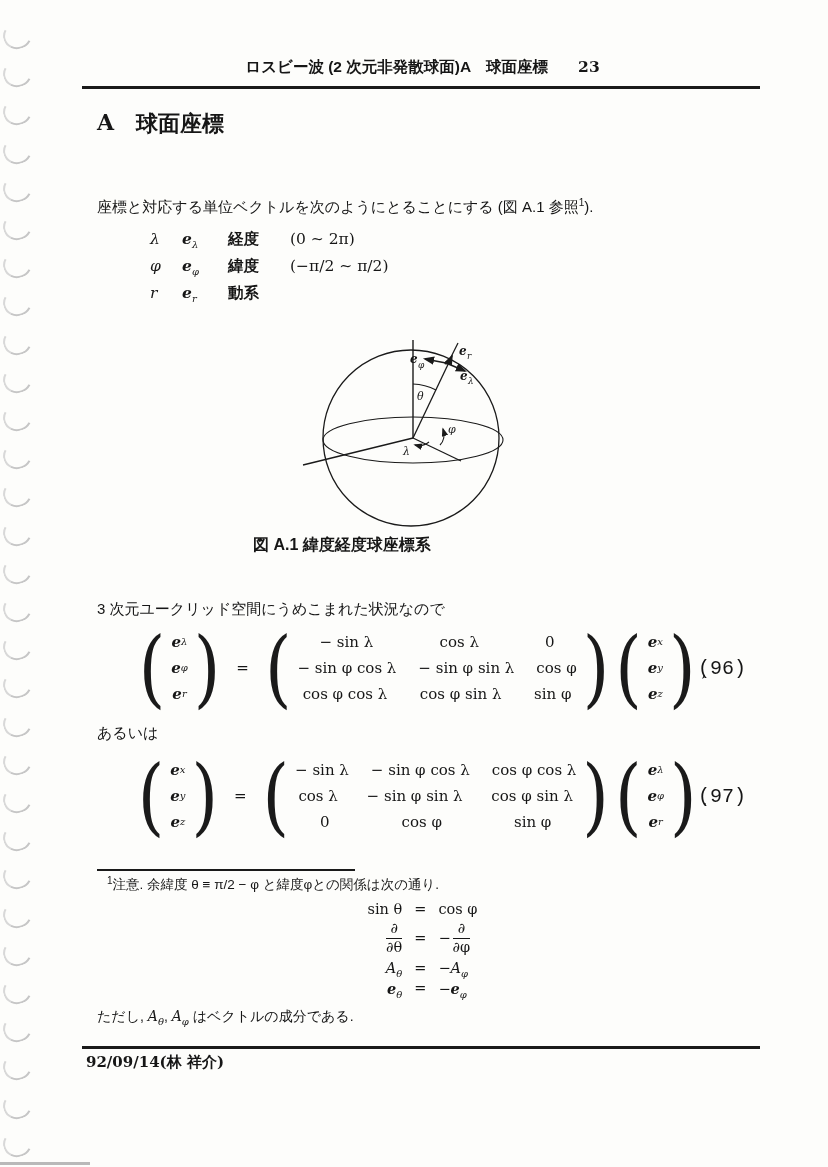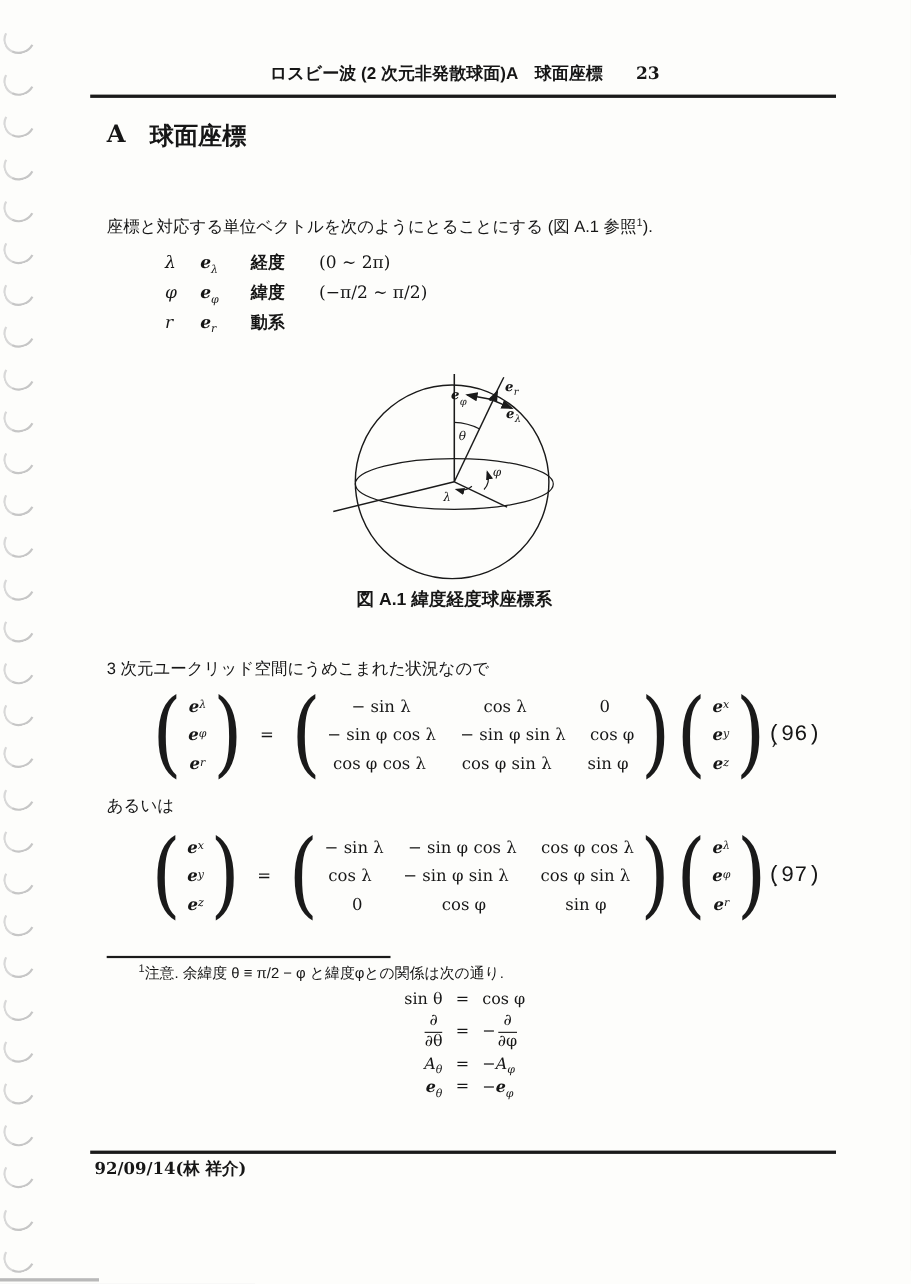--- a/index.html
+++ b/index.html
@@ -43,21 +43,21 @@
 
   .body-text{font-size:15px;line-height:1.45;}
 
   .coord-list{left:150px;top:229px;font-size:15.5px;}
   .coord-row{display:flex;align-items:baseline;height:27px;}
   .coord-row .c1{width:32px;font-family:"DejaVu Serif",serif;font-style:italic;}
   .coord-row .c2{width:46px;}
   .coord-row .c3{width:62px;font-weight:bold;}
   .coord-row .c4{font-family:"DejaVu Serif",serif;}
 
-  .fig-caption{left:253px;top:535px;width:320px;text-align:center;
+  .fig-caption{left:253px;top:535px;width:320px;text-align:left;
     font-size:16px;font-weight:bold;}
 
   .eq-wrap{left:97px;width:651px;display:flex;align-items:center;justify-content:center;}
   .eq-tag{position:absolute;right:2px;top:50%;transform:translateY(-50%);
     font-family:Liberation Mono, monospace;font-size:20px;}
   .eq-content{display:flex;align-items:center;gap:6px;
     font-family:"DejaVu Serif",serif;font-size:15px;}
   .paren{font-family:"DejaVu Serif",serif;font-size:68px;font-weight:400;
     line-height:0.9;transform:scaleY(1.25);display:inline-block;color:#1a1a1a;}
   .colvec{display:flex;flex-direction:column;align-items:center;}
@@ -315,21 +315,21 @@
             <sub class="it">r</sub>
           </div>
       </div>
       <span class="paren">)</span>
       <span class="punct">.</span>
     </div>
     <span class="eq-tag">(97)</span>
   </div>
 
   <div class="abs rule" style="left:97px;top:869px;width:258px;height:1.5px;"></div>
-  <div class="abs jp" style="left:107px;top:876px;width:645px;font-size:13.5px;margin-left:19px;">
+  <div class="abs jp" style="left:107px;top:876px;width:645px;font-size:13.5px;">
     <sup>1</sup><span>注意. 余緯度 θ ≡ π/2 − φ と緯度φとの関係は次の通り.</span>
   </div>
 
   <div class="abs fnote-rows">
     <div class="fnote-grid">
       <span class="l">sin θ</span>
       <span>=</span>
       <span class="r">cos φ</span>
 
       <span class="l frac">
@@ -350,19 +350,22 @@
       <span class="l"><span class="it">A</span><sub class="it">θ</sub></span>
       <span>=</span>
       <span class="r"><span>−</span><span class="it">A</span><sub class="it">φ</sub></span>
 
       <span class="l"><span class="bv">e</span><sub class="it">θ</sub></span>
       <span>=</span>
       <span class="r"><span>−</span><span class="bv">e</span><sub class="it">φ</sub></span>
     </div>
   </div>
 
+  <div class="abs jp" style="left:97px;top:1008px;width:655px;font-size:14px;">
+    <span>ただし, </span><span class="it math">A</span><sub class="it math">θ</sub><span>, </span><span class="it math">A</span><sub class="it math">φ</sub><span> はベクトルの成分である.</span>
+  </div>
 
   <div class="abs rule" style="left:82px;top:1046px;width:678px;height:2.5px;"></div>
   <div class="abs footer-text">
     <span class="footer-date jp">92/09/14(林 祥介)</span>
   </div>
 
 </div>
 
 </body></html>

